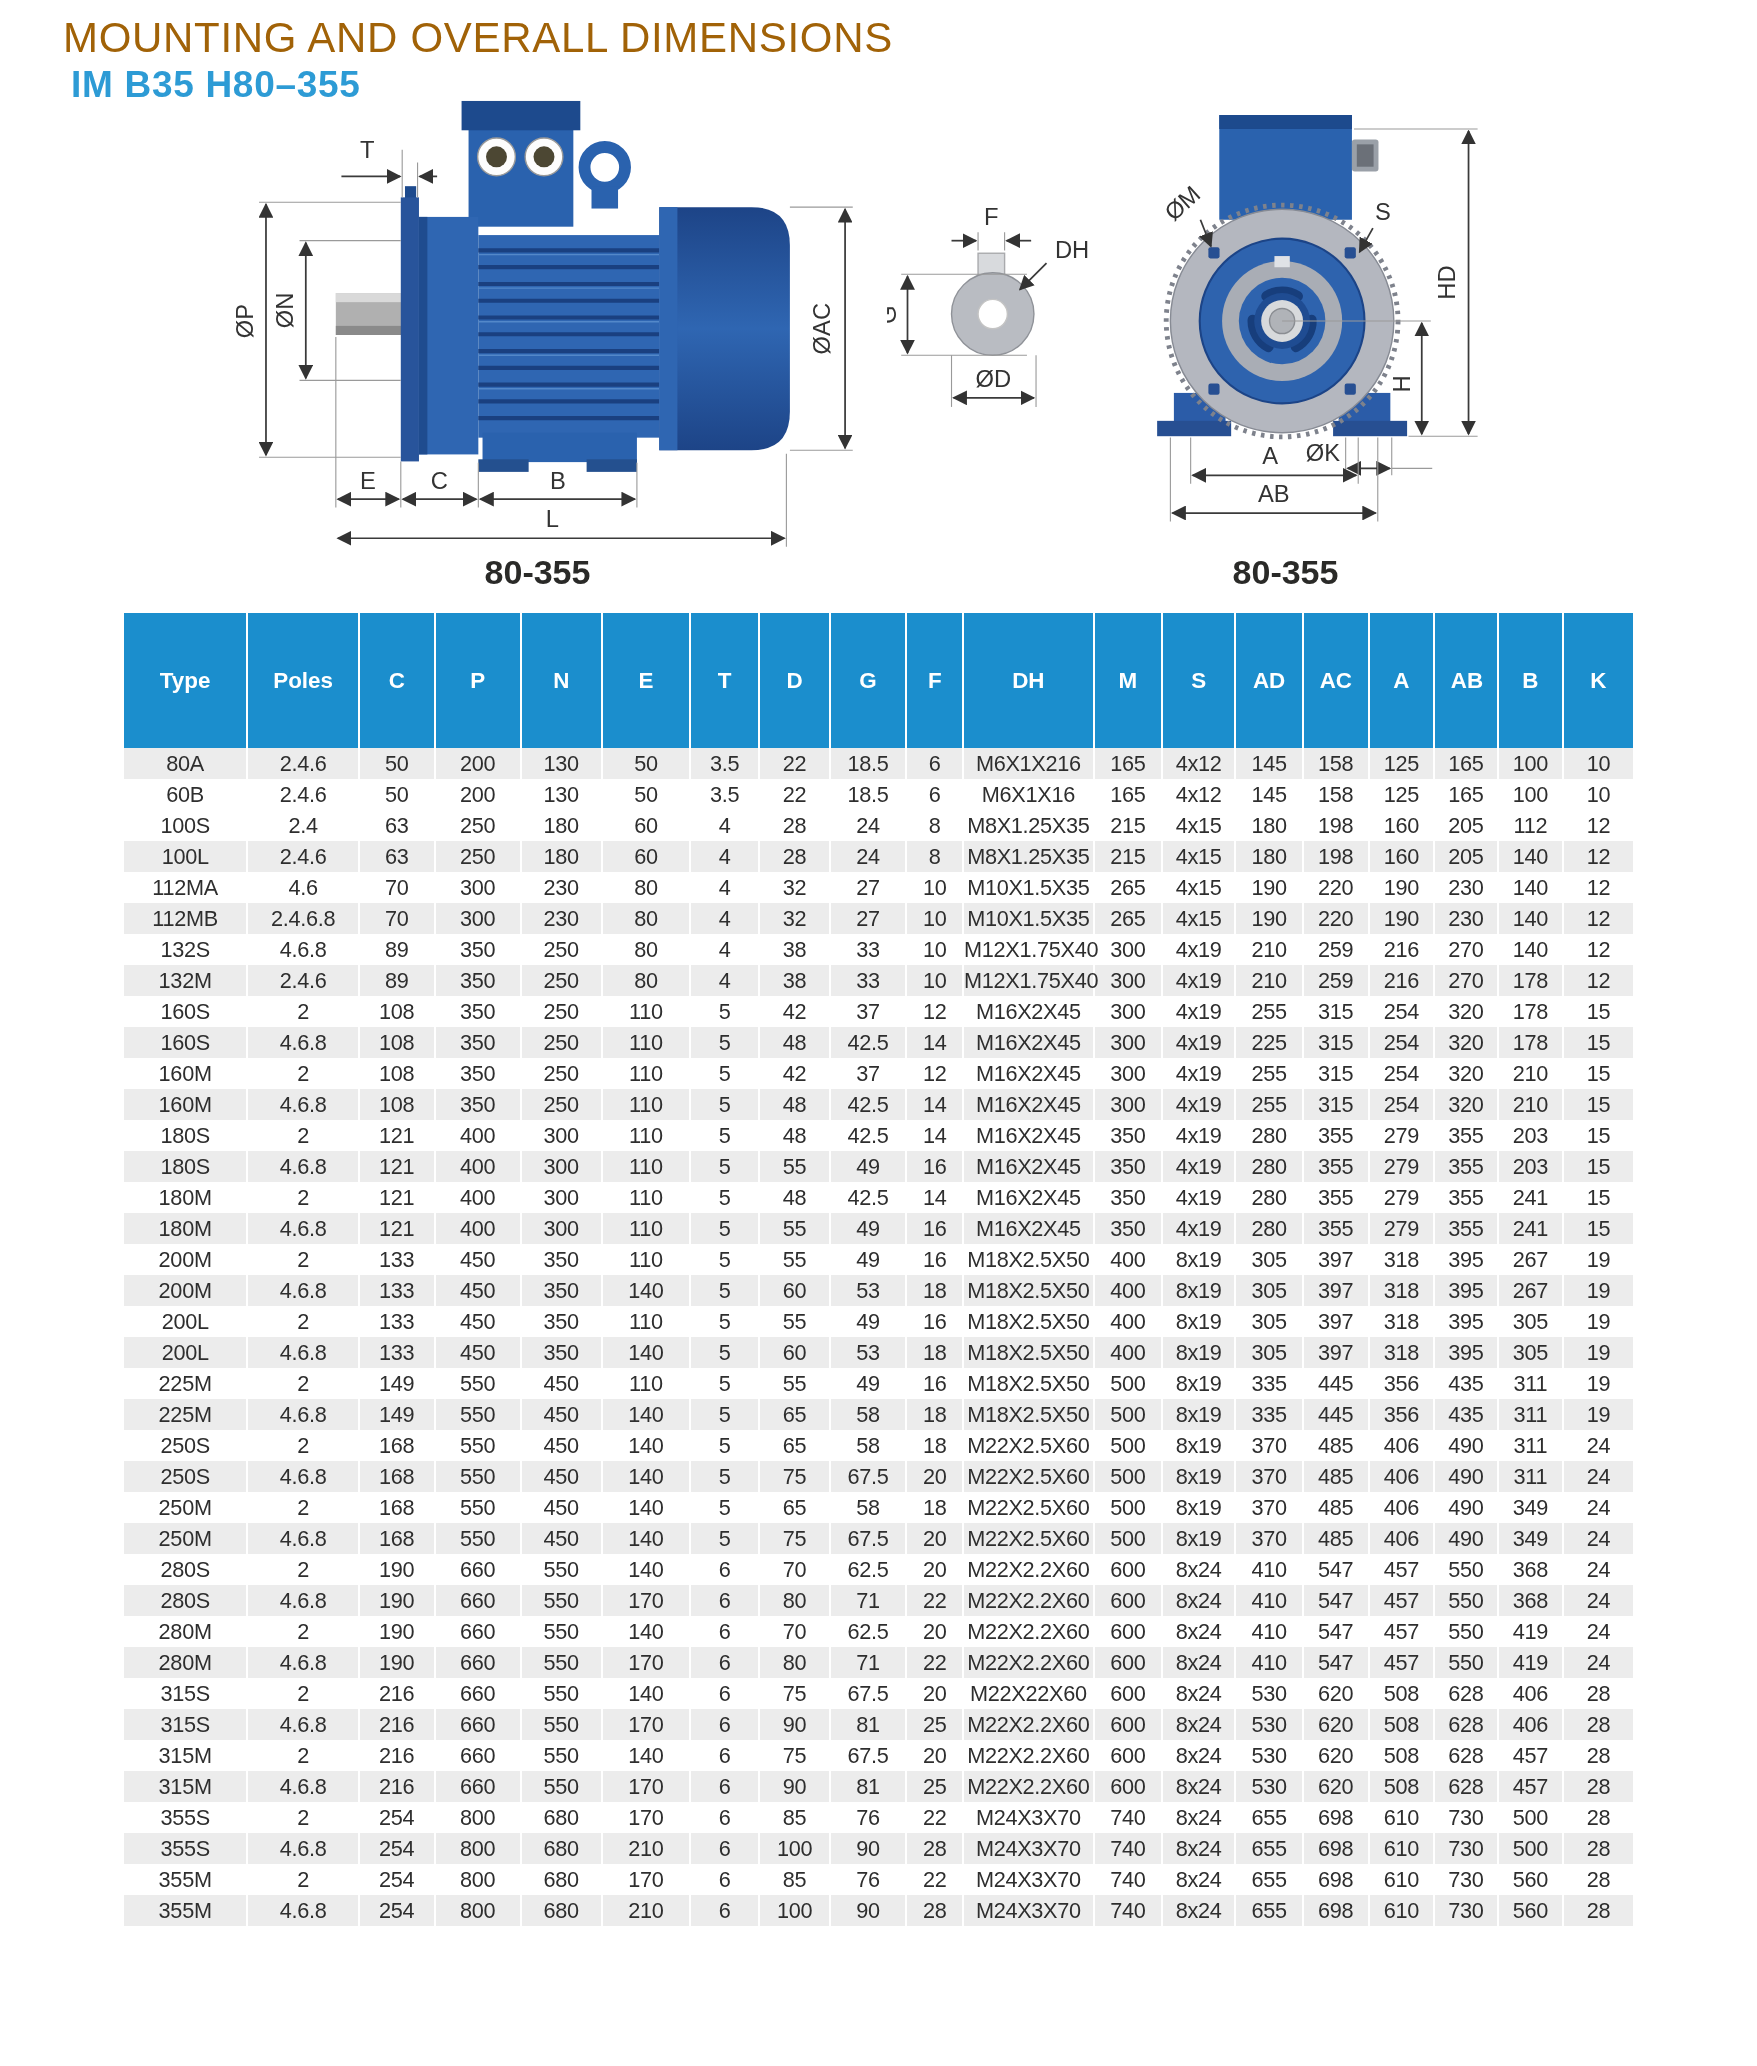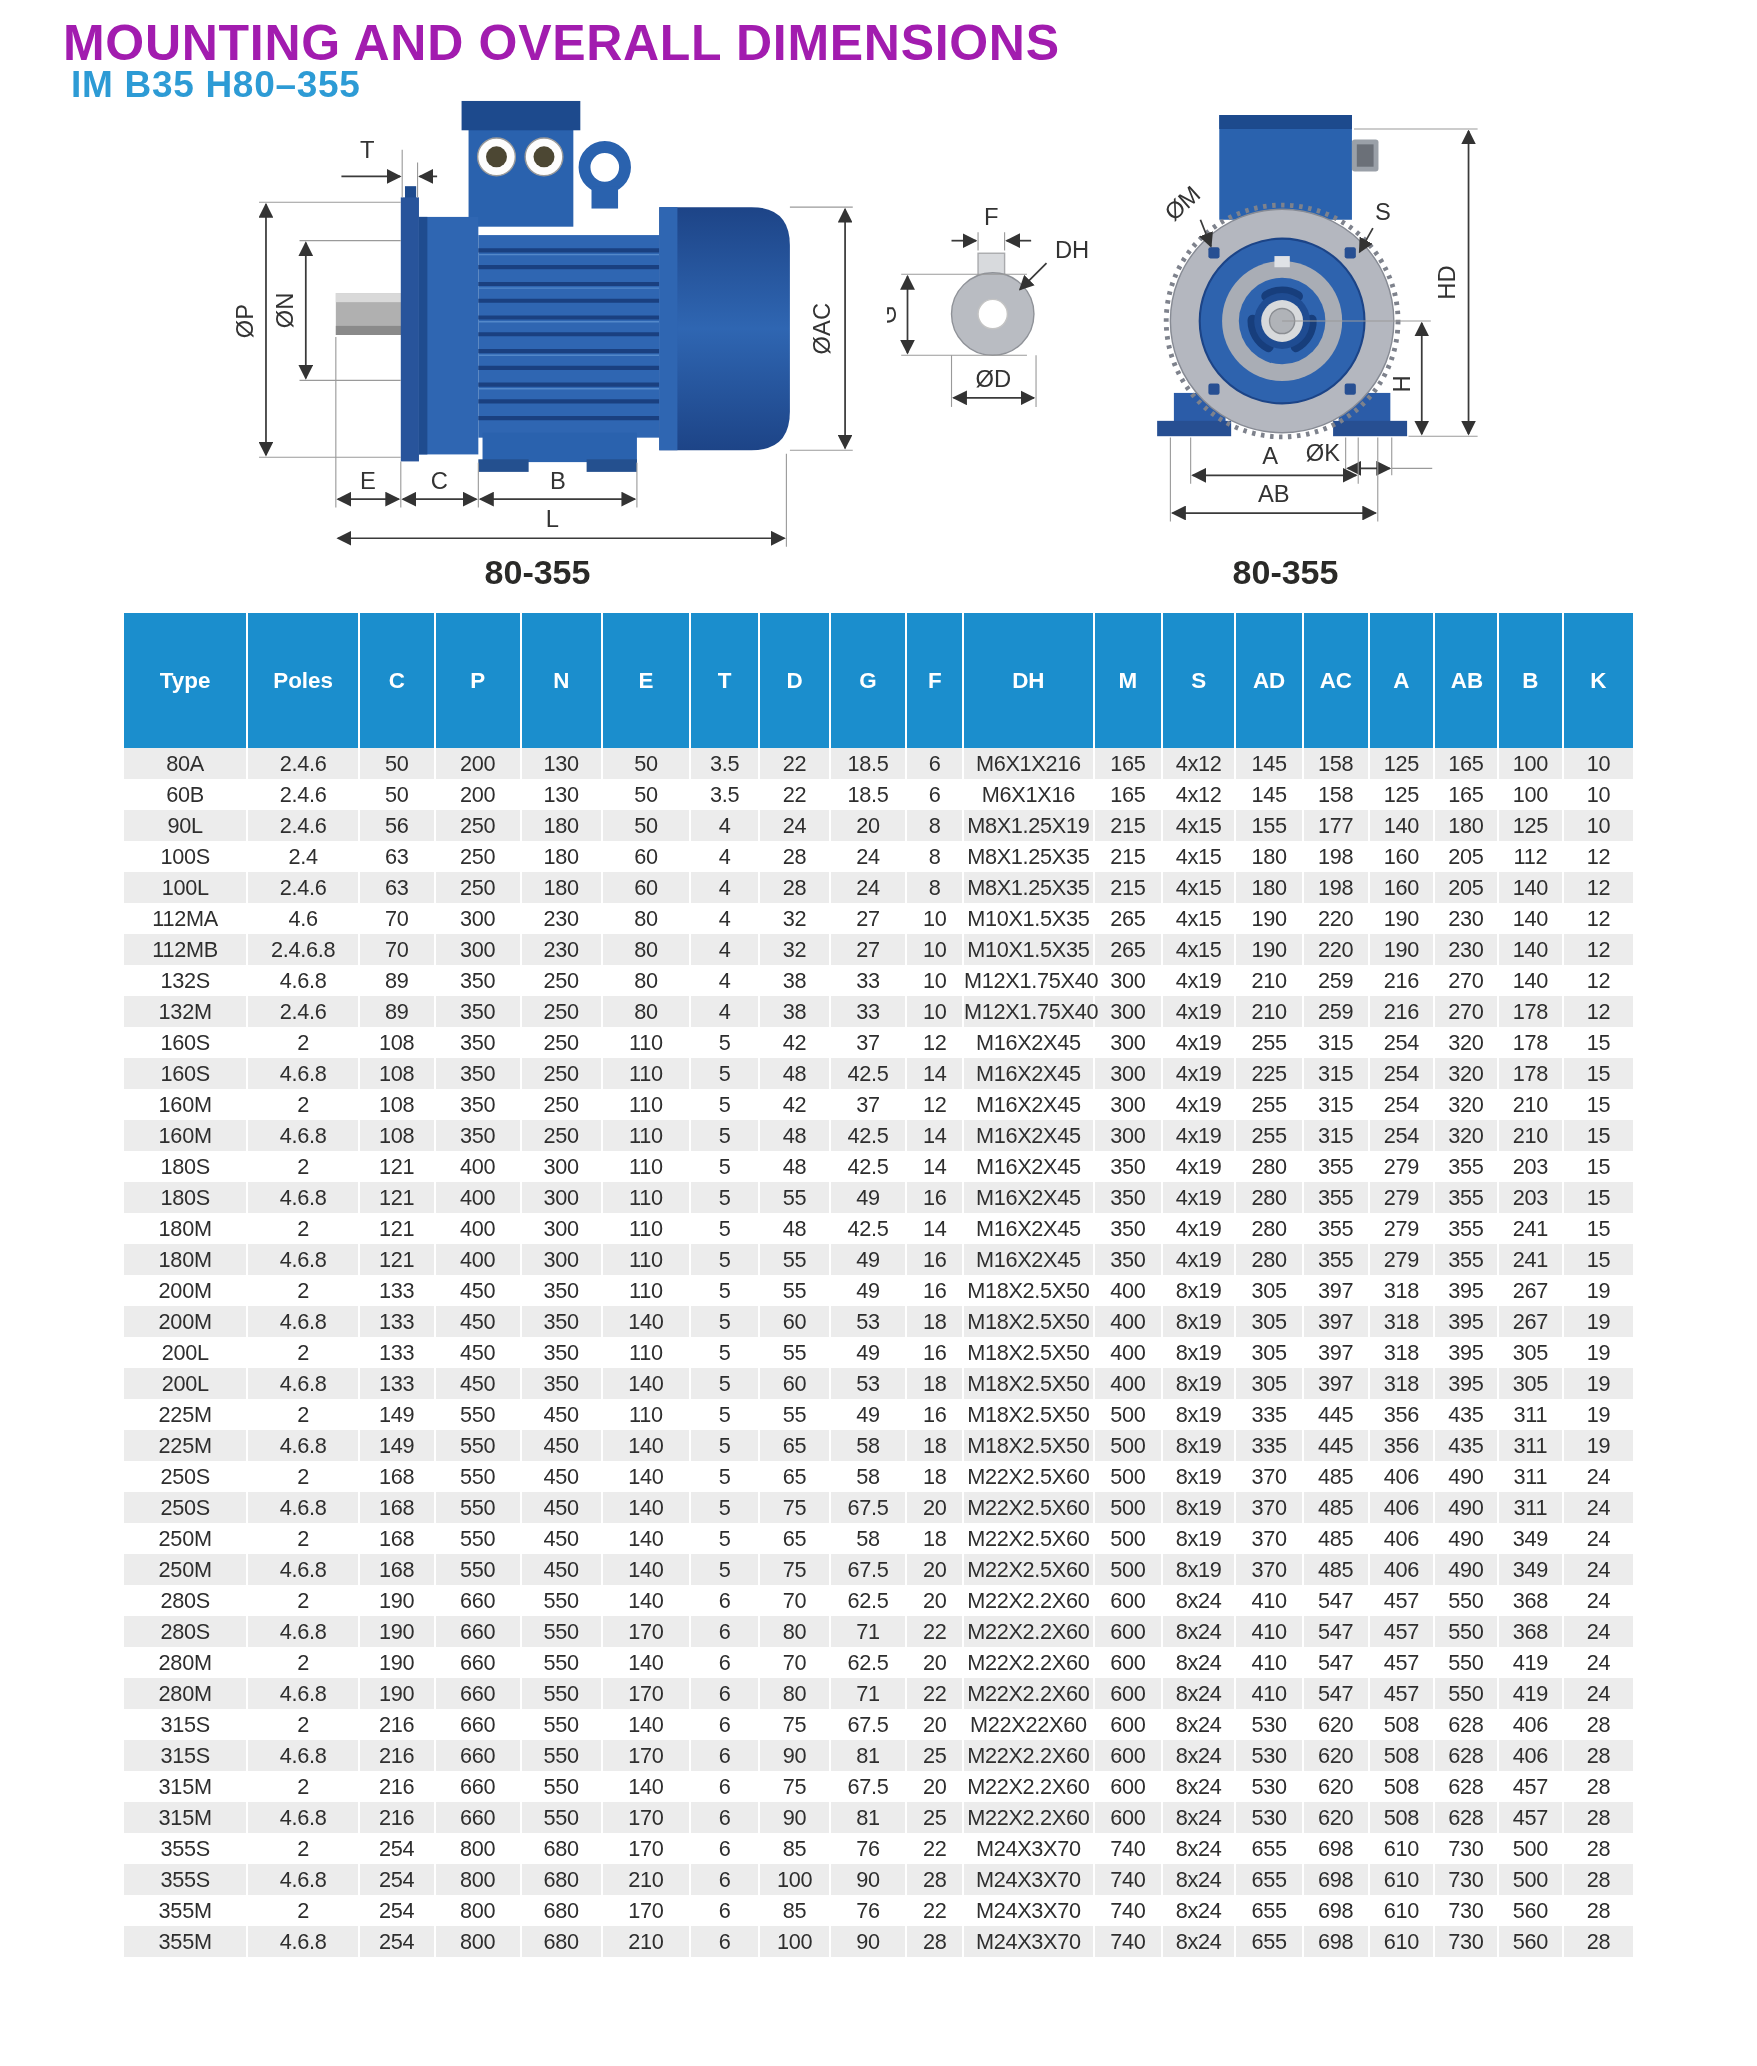--- a/index.html
+++ b/index.html
@@ -1,19 +1,19 @@
 <!DOCTYPE html>
 <html style="font-size:11.2px"><head>
 <meta charset="utf-8">
 <style>
   html,body{margin:0;padding:0;background:#fff;}
   #page{position:relative;width:1757px;height:2066px;background:#ffffff;
         font-family:"Liberation Sans",sans-serif;overflow:hidden;}
-  .title{position:absolute;left:63px;top:14px;font-size:50px;font-weight:700;
-         color:#a21caf;letter-spacing:0.7px;white-space:nowrap;}
+  .title{position:absolute;left:63px;top:14px;font-size:42px;font-weight:400;
+         color:#a16207;letter-spacing:0.7px;white-space:nowrap;}
   .subtitle{position:absolute;left:71px;top:64px;font-size:37px;font-weight:800;
          color:#2d9bd5;letter-spacing:0.7px;white-space:nowrap;}
   .fig{position:absolute;}
   .caption{position:absolute;width:279px;text-align:center;font-size:34px;
          font-weight:800;color:#2a2a28;}
   
   .dim{stroke:#3a3a3a;stroke-width:2.5;fill:none;}
   .ext{stroke:#9a9a9a;stroke-width:1.6;fill:none;}
   .dlab{font-size:34px;fill:#333;}
   
@@ -342,41 +342,20 @@
           <td>M6X1X16</td>
           <td>165</td>
           <td>4x12</td>
           <td>145</td>
           <td>158</td>
           <td>125</td>
           <td>165</td>
           <td>100</td>
           <td>10</td>
         </tr>
-        <tr class="odd">
-          <td>90L</td>
-          <td>2.4.6</td>
-          <td>56</td>
-          <td>250</td>
-          <td>180</td>
-          <td>50</td>
-          <td>4</td>
-          <td>24</td>
-          <td>20</td>
-          <td>8</td>
-          <td>M8X1.25X19</td>
-          <td>215</td>
-          <td>4x15</td>
-          <td>155</td>
-          <td>177</td>
-          <td>140</td>
-          <td>180</td>
-          <td>125</td>
-          <td>10</td>
-        </tr>
         <tr class="even">
           <td>100S</td>
           <td>2.4</td>
           <td>63</td>
           <td>250</td>
           <td>180</td>
           <td>60</td>
           <td>4</td>
           <td>28</td>
           <td>24</td>

